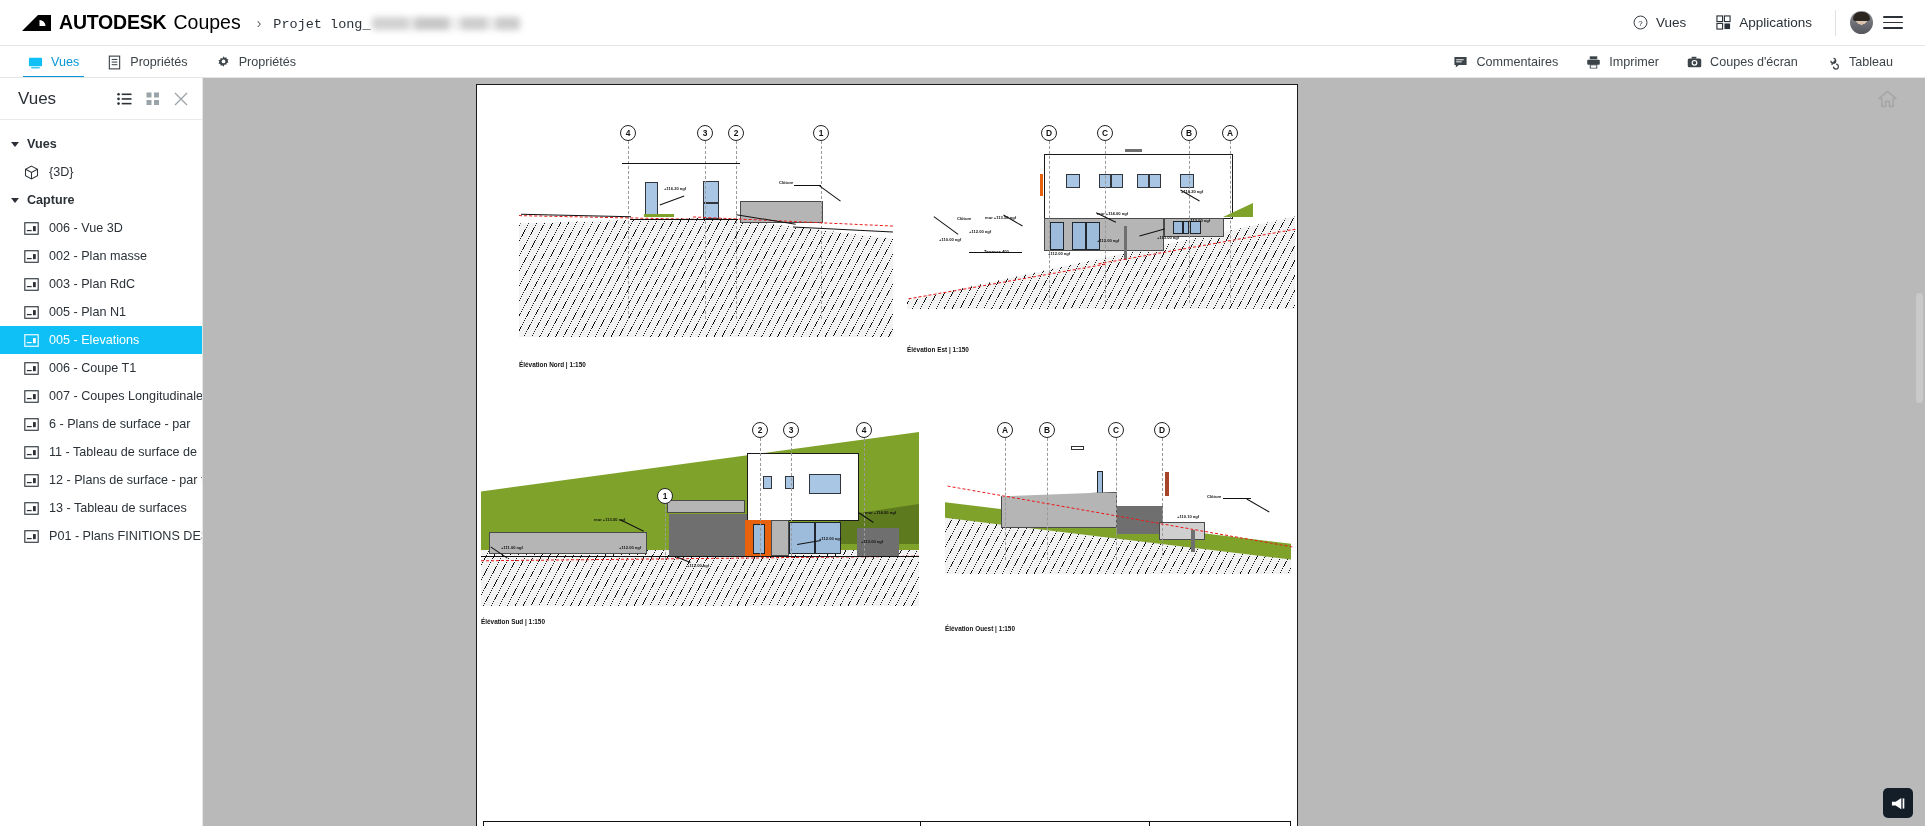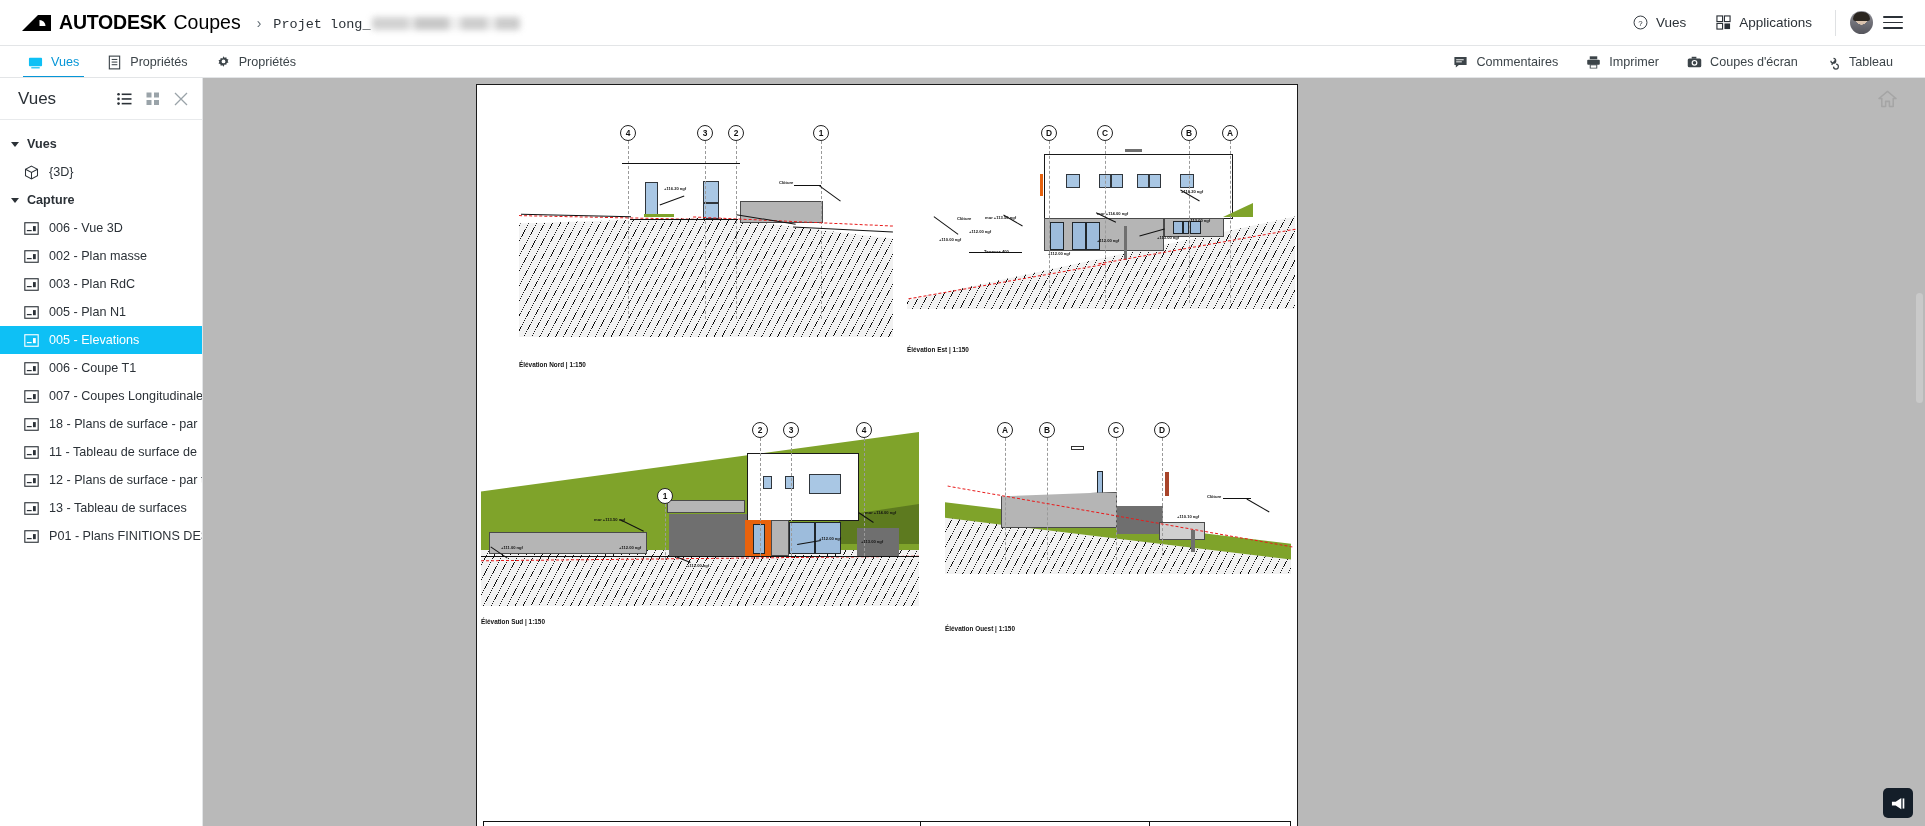--- a/index.html
+++ b/index.html
@@ -370,21 +370,21 @@
         <rect class="fillbox" x="9.6" y="4.4" width="3" height="5.5" fill="#2b3137"></rect>
       </svg>
       <span>007 - Coupes Longitudinales</span>
     </div>
     <div class="node">
       <svg class="sheet-ico" width="15" height="13" viewBox="0 0 16 14">
         <rect x="0.8" y="0.8" width="14.4" height="12.4" fill="none" stroke="#2b3137" stroke-width="1.2"></rect>
         <rect class="fillbox" x="3" y="8.6" width="5.2" height="1.3" fill="#2b3137"></rect>
         <rect class="fillbox" x="9.6" y="4.4" width="3" height="5.5" fill="#2b3137"></rect>
       </svg>
-      <span>18 - Plans de surface - par</span>
+      <span>6 - Plans de surface - par</span>
     </div>
     <div class="node">
       <svg class="sheet-ico" width="15" height="13" viewBox="0 0 16 14">
         <rect x="0.8" y="0.8" width="14.4" height="12.4" fill="none" stroke="#2b3137" stroke-width="1.2"></rect>
         <rect class="fillbox" x="3" y="8.6" width="5.2" height="1.3" fill="#2b3137"></rect>
         <rect class="fillbox" x="9.6" y="4.4" width="3" height="5.5" fill="#2b3137"></rect>
       </svg>
       <span>11 - Tableau de surface de</span>
     </div>
     <div class="node">

